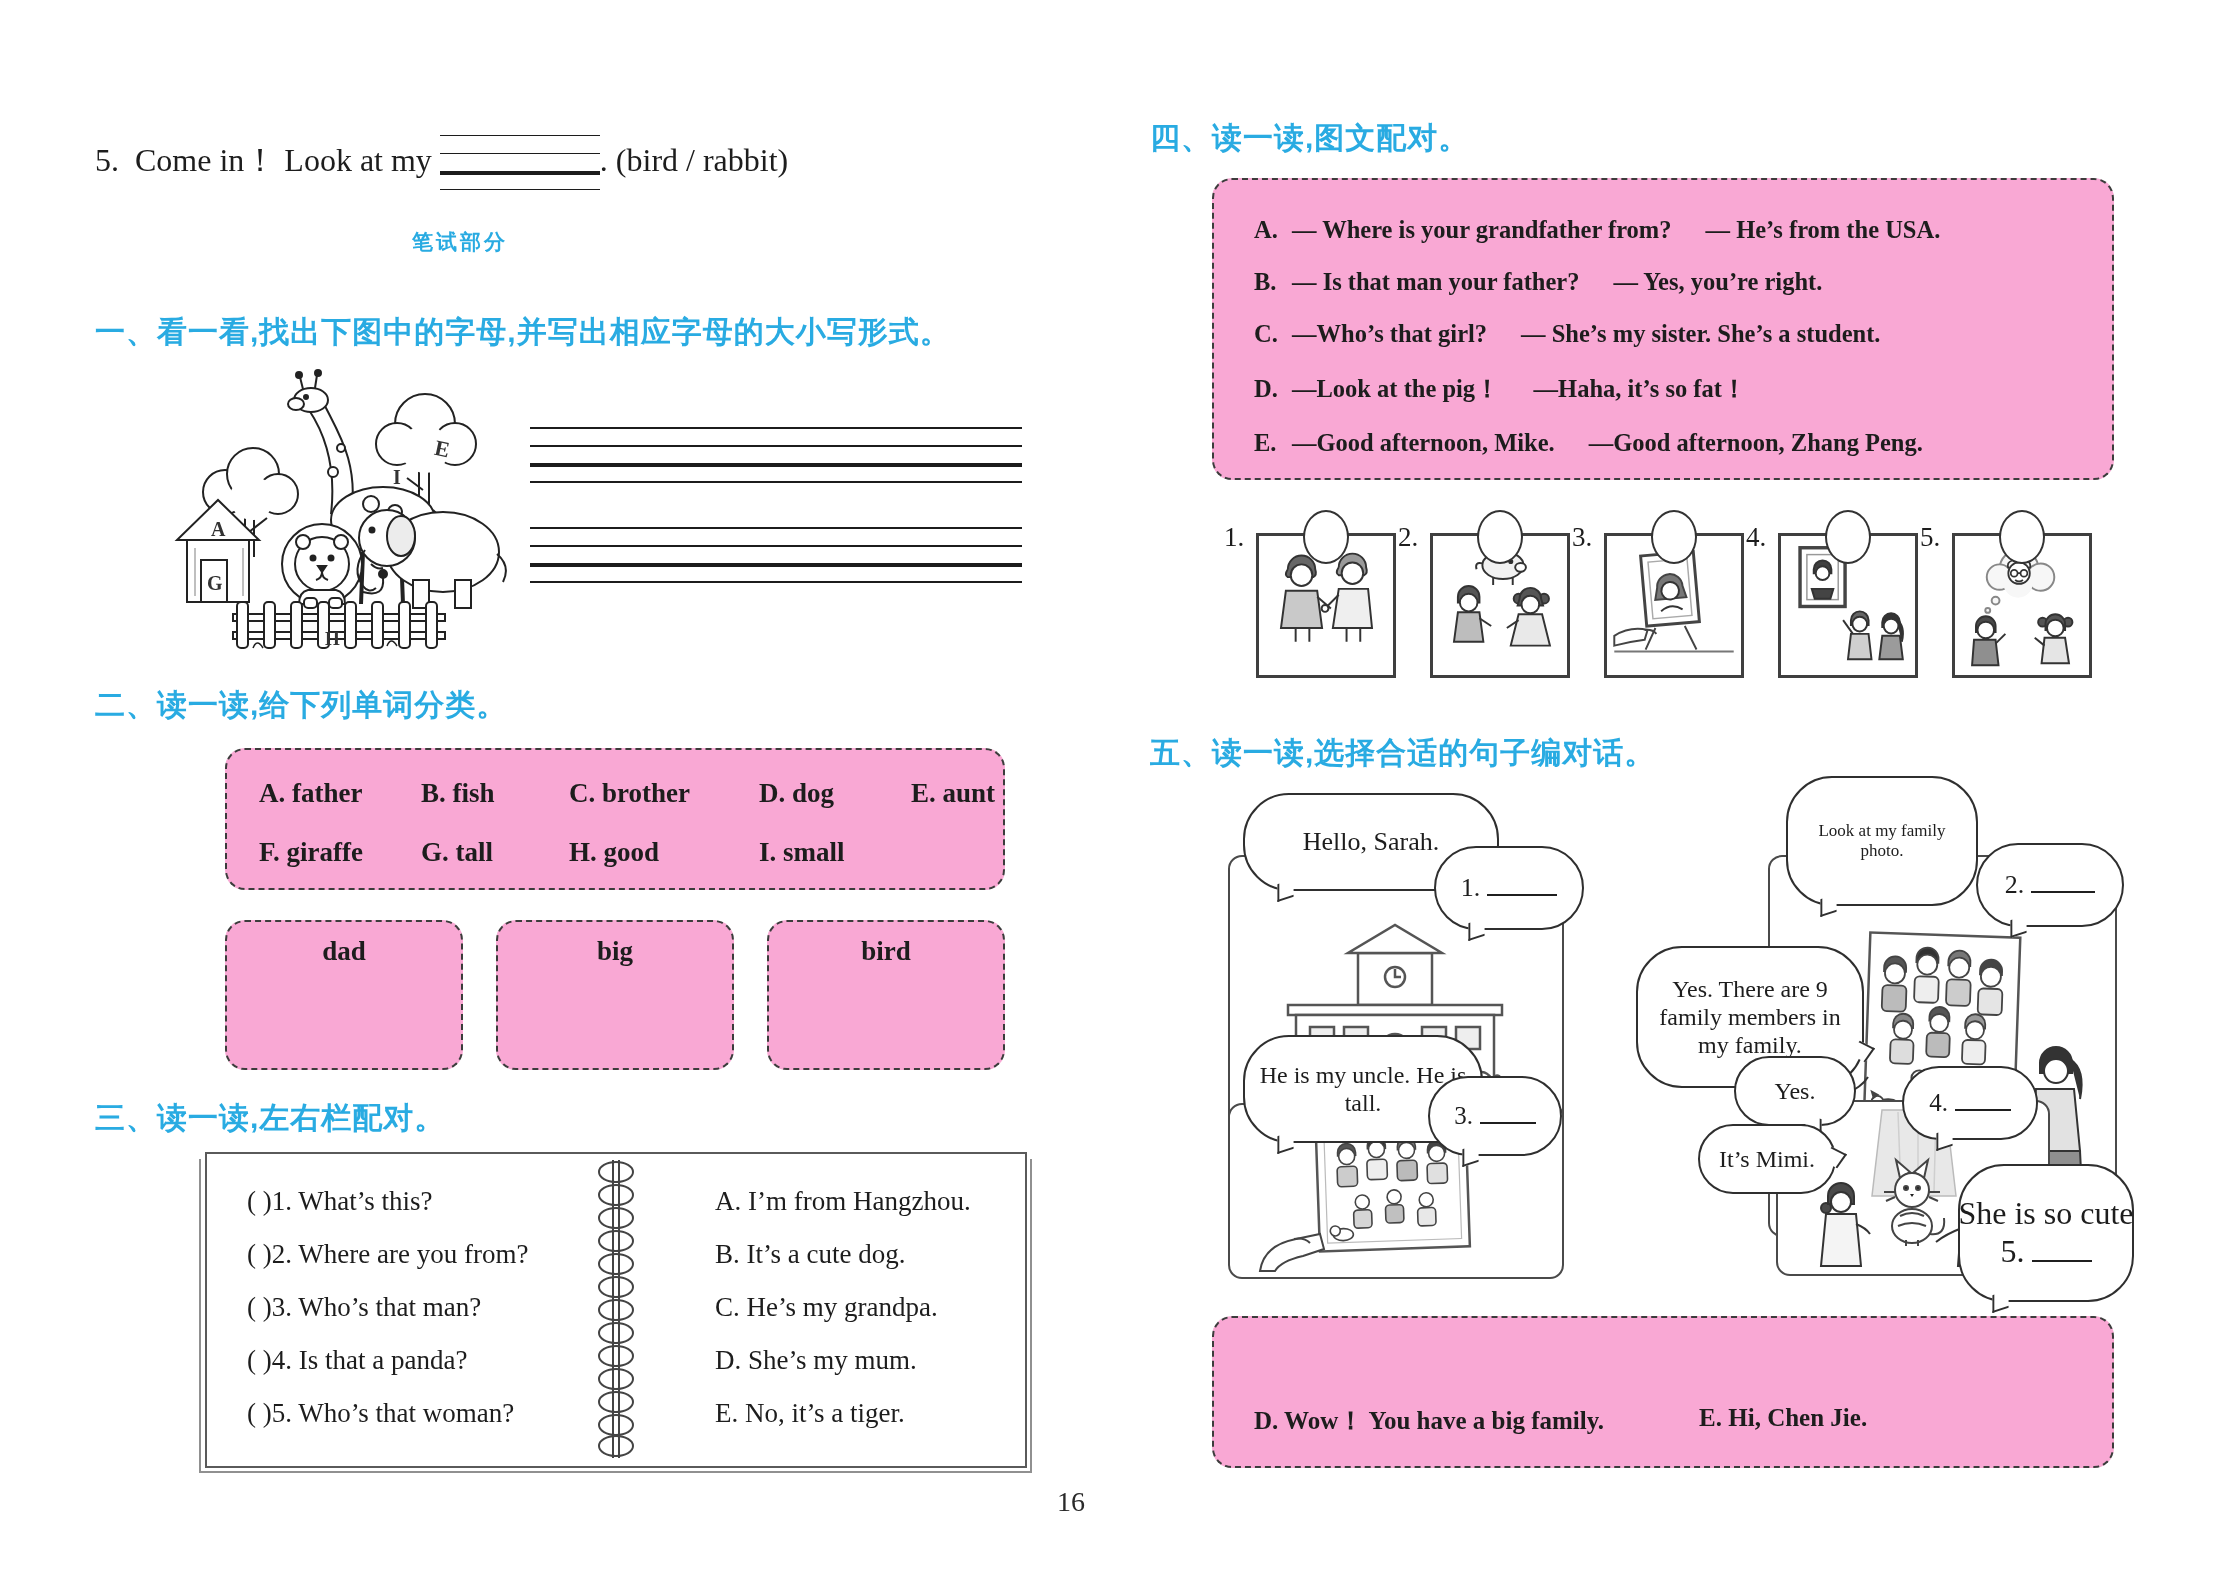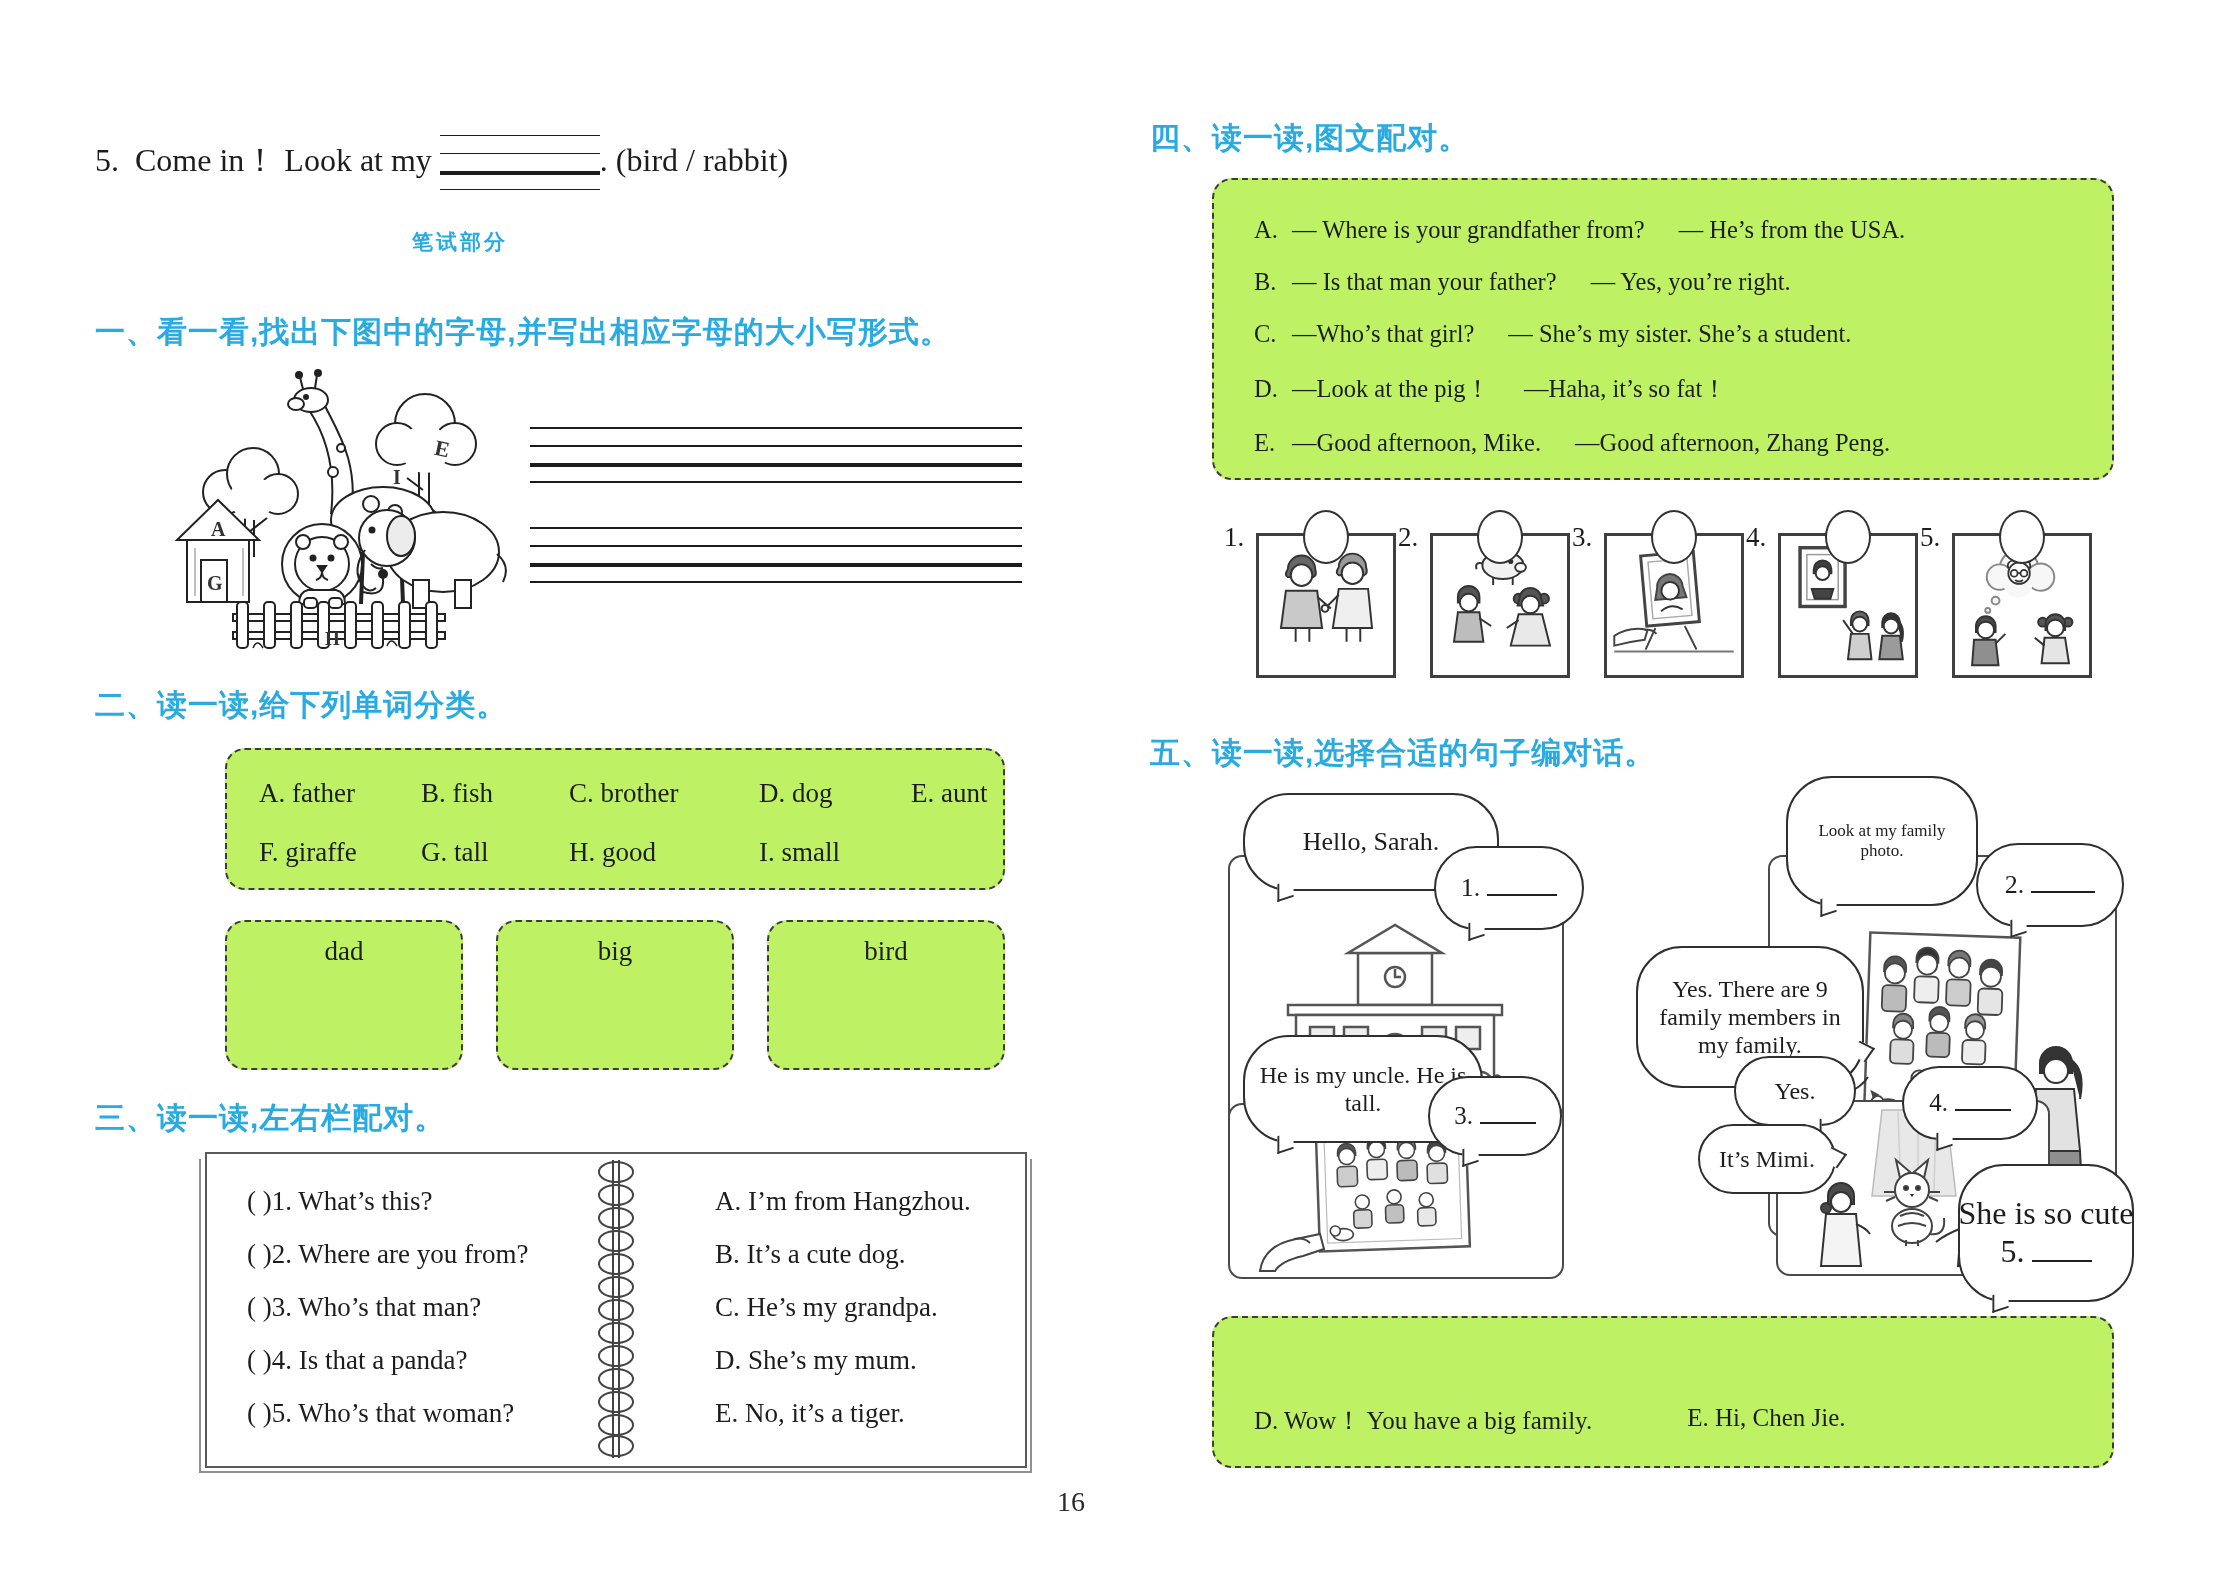--- a/index.html
+++ b/index.html
@@ -11,21 +11,21 @@
   .blue-title{position:absolute;font-family:"Liberation Sans",sans-serif;font-weight:bold;
            color:#29abe2;font-size:21px;letter-spacing:3px;}
   
   .guide4{position:absolute;}
   .guide4 i{position:absolute;left:0;right:0;display:block;border-top:2px solid #1c1c1c;}
   .guide4 i.b{border-top-width:4.5px;}
   .inline-guide{display:inline-block;position:relative;width:160px;height:56px;vertical-align:-20px;}
   .inline-guide i{position:absolute;left:0;right:0;display:block;border-top:1.8px solid #1c1c1c;}
   .inline-guide i.b{border-top-width:4px;}
   
-  .dashbox{position:absolute;border:2.5px dashed #3c3c3c;border-radius:20px;background:#bef264;box-sizing:border-box;}
+  .dashbox{position:absolute;border:2.5px dashed #3c3c3c;border-radius:20px;background:#f9a8d4;box-sizing:border-box;font-weight:bold;}
   .wordgrid{display:grid;grid-template-columns:162px 148px 190px 152px auto;row-gap:28px;
             padding:28px 0 0 32px;font-size:27px;}
   .catword{display:block;text-align:center;padding-top:14px;font-size:27px;}
   
   .book{position:absolute;background:#fff;border:2.5px solid #5a5a5a;
         box-shadow:-6px 5px 0 -2px #fff,-7px 6px 0 -1px #909090,5px 5px 0 -2px #fff,6px 6px 0 -1px #909090;}
   .bookcol{position:absolute;display:flex;flex-direction:column;gap:22px;font-size:27px;white-space:nowrap;}
   
   .dlgcol{display:flex;flex-direction:column;gap:24px;padding:36px 0 0 40px;font-size:24.5px;white-space:nowrap;}
   .dlgrow .lb{display:inline-block;width:38px;}

